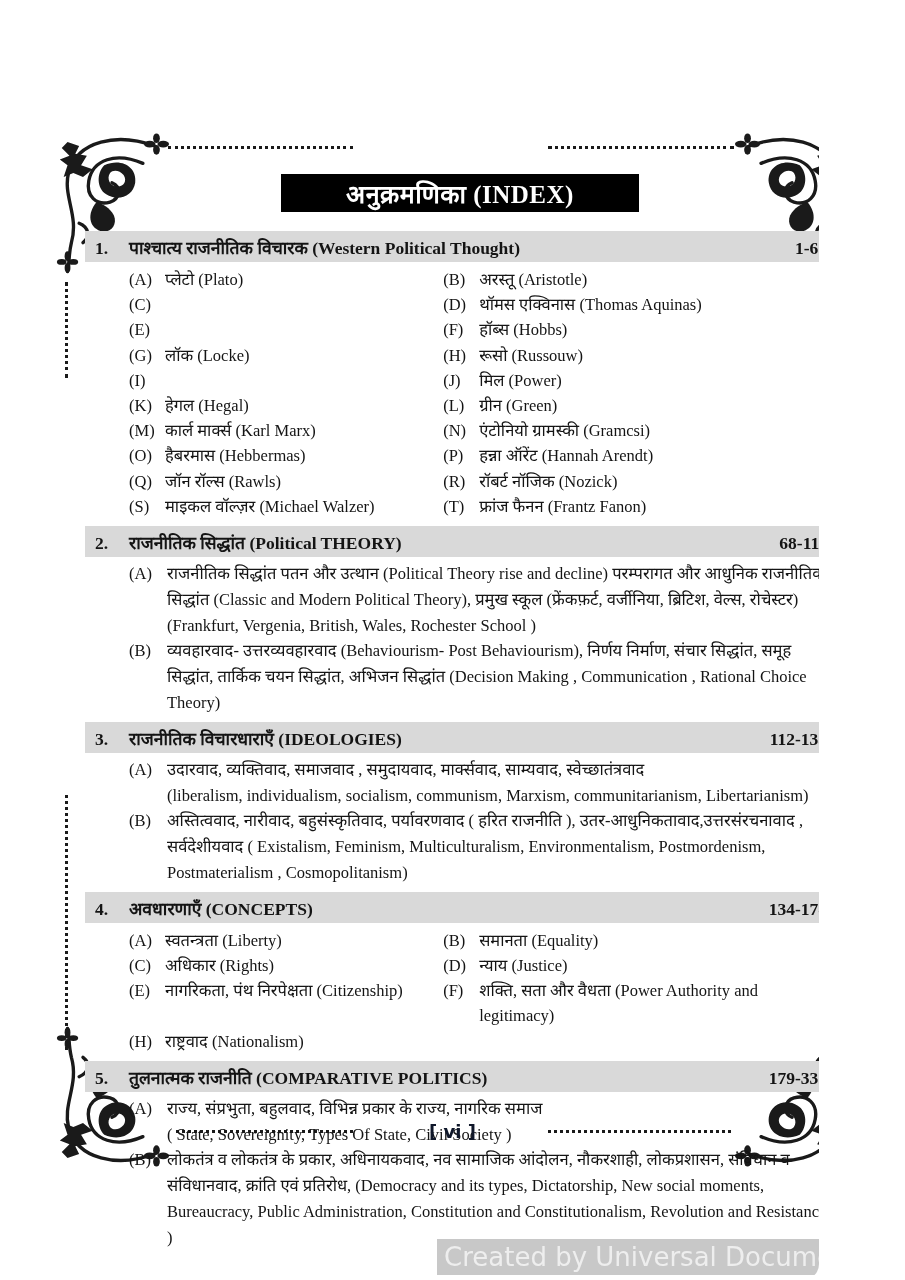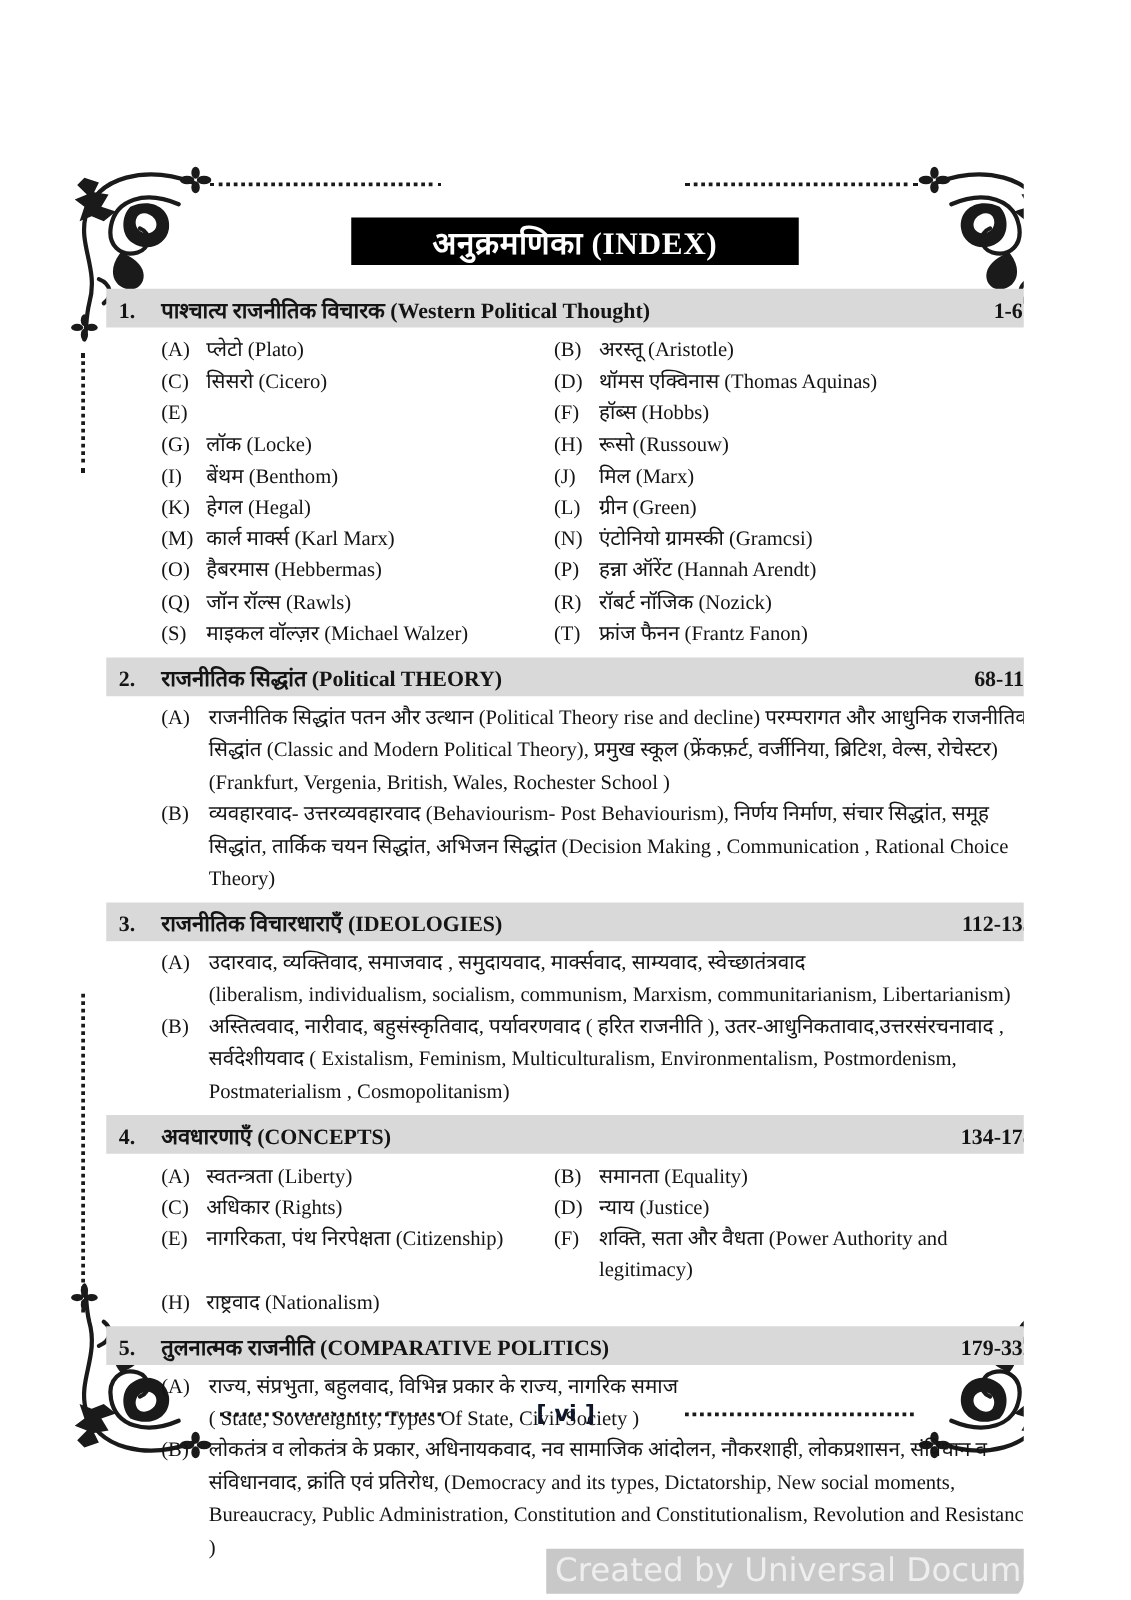--- a/index.html
+++ b/index.html
@@ -121,21 +121,20 @@
         <div class="cell">
             <span class="lbl">(A)</span>
             <span class="txt">प्लेटो (Plato)</span>
           </div>
         <div class="cell">
             <span class="lbl">(B)</span>
             <span class="txt">अरस्तू (Aristotle)</span>
           </div>
         <div class="cell">
             <span class="lbl">(C)</span>
-            <span class="txt">सिसरो (Cicero)</span>
           </div>
         <div class="cell">
             <span class="lbl">(D)</span>
             <span class="txt">थॉमस एक्विनास  (Thomas Aquinas)</span>
           </div>
         <div class="cell">
             <span class="lbl">(E)</span>
           </div>
         <div class="cell">
             <span class="lbl">(F)</span>
@@ -144,25 +143,24 @@
         <div class="cell">
             <span class="lbl">(G)</span>
             <span class="txt">लॉक (Locke)</span>
           </div>
         <div class="cell">
             <span class="lbl">(H)</span>
             <span class="txt">रूसो (Russouw)</span>
           </div>
         <div class="cell">
             <span class="lbl">(I)</span>
-            <span class="txt">बेंथम (Benthom)</span>
           </div>
         <div class="cell">
             <span class="lbl">(J)</span>
-            <span class="txt">मिल (Marx)</span>
+            <span class="txt">मिल (Power)</span>
           </div>
         <div class="cell">
             <span class="lbl">(K)</span>
             <span class="txt">हेगल (Hegal)</span>
           </div>
         <div class="cell">
             <span class="lbl">(L)</span>
             <span class="txt">ग्रीन (Green)</span>
           </div>
         <div class="cell">

